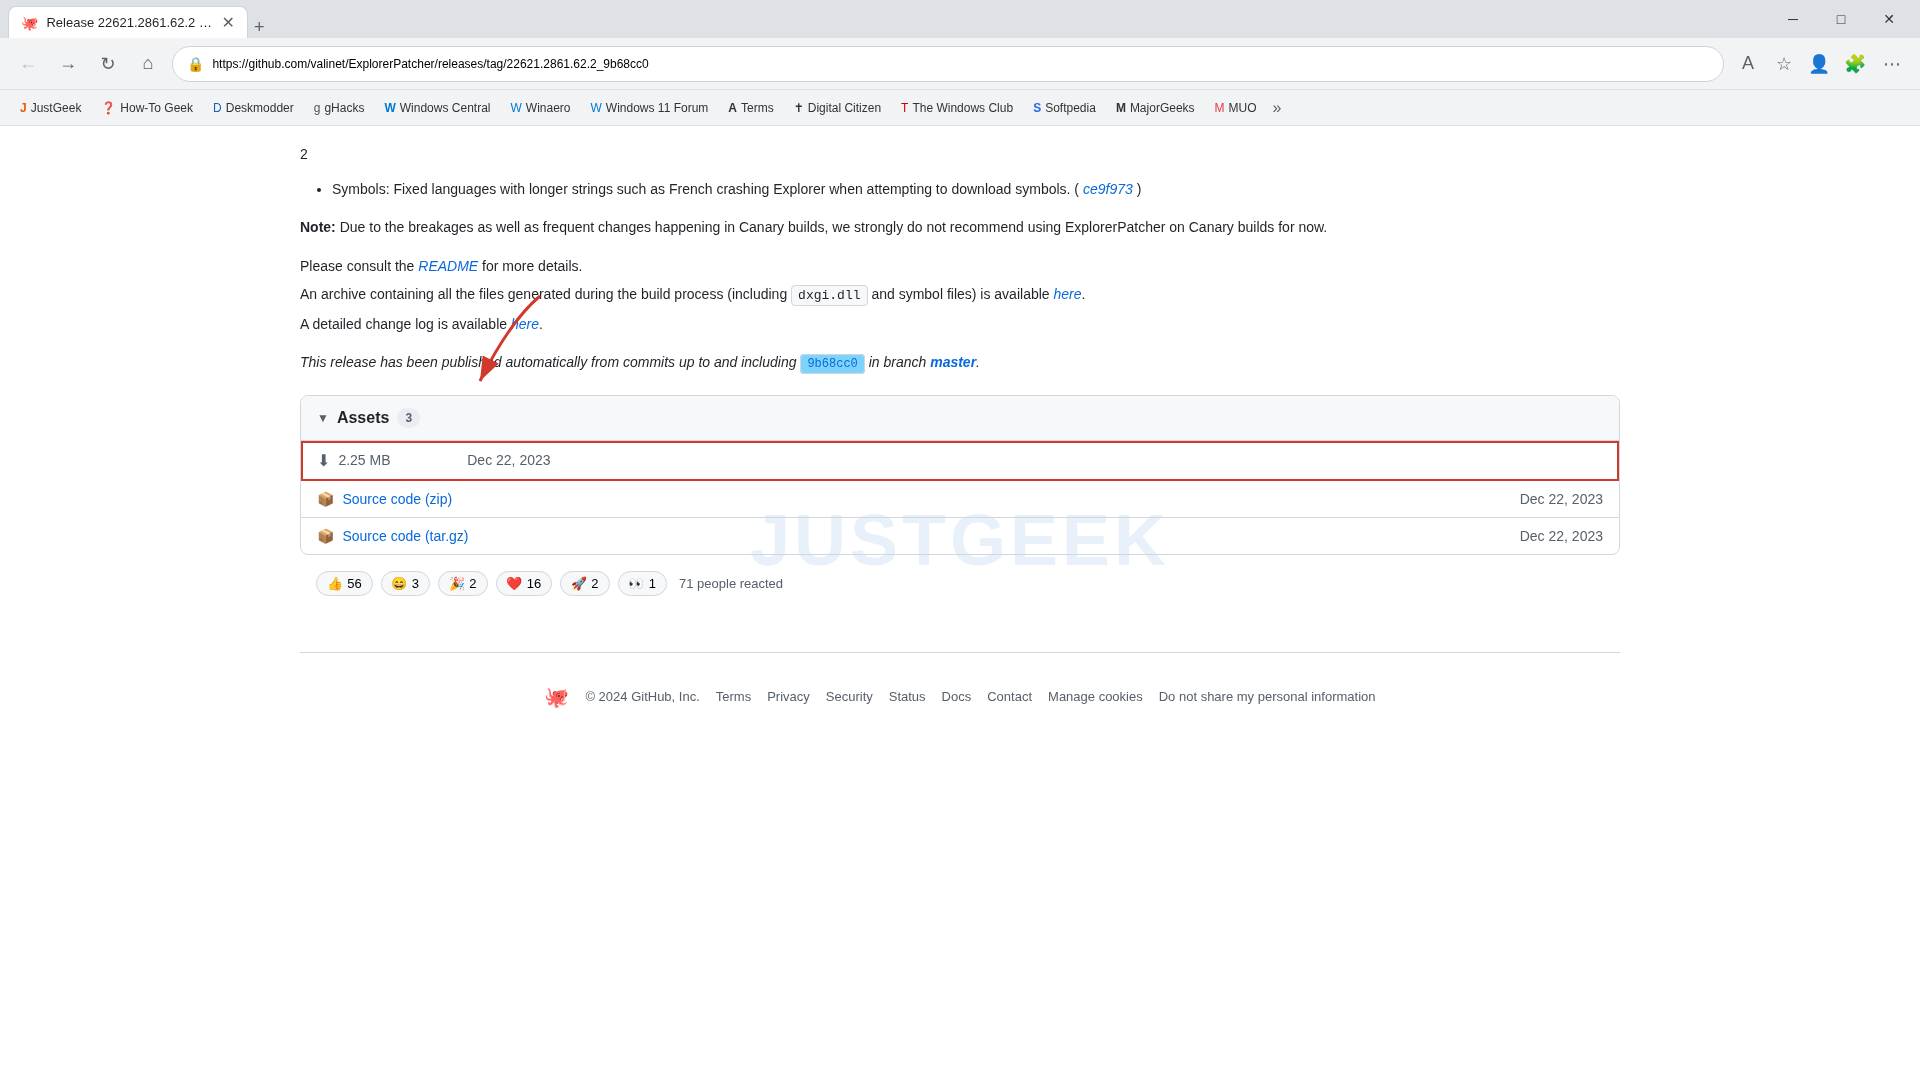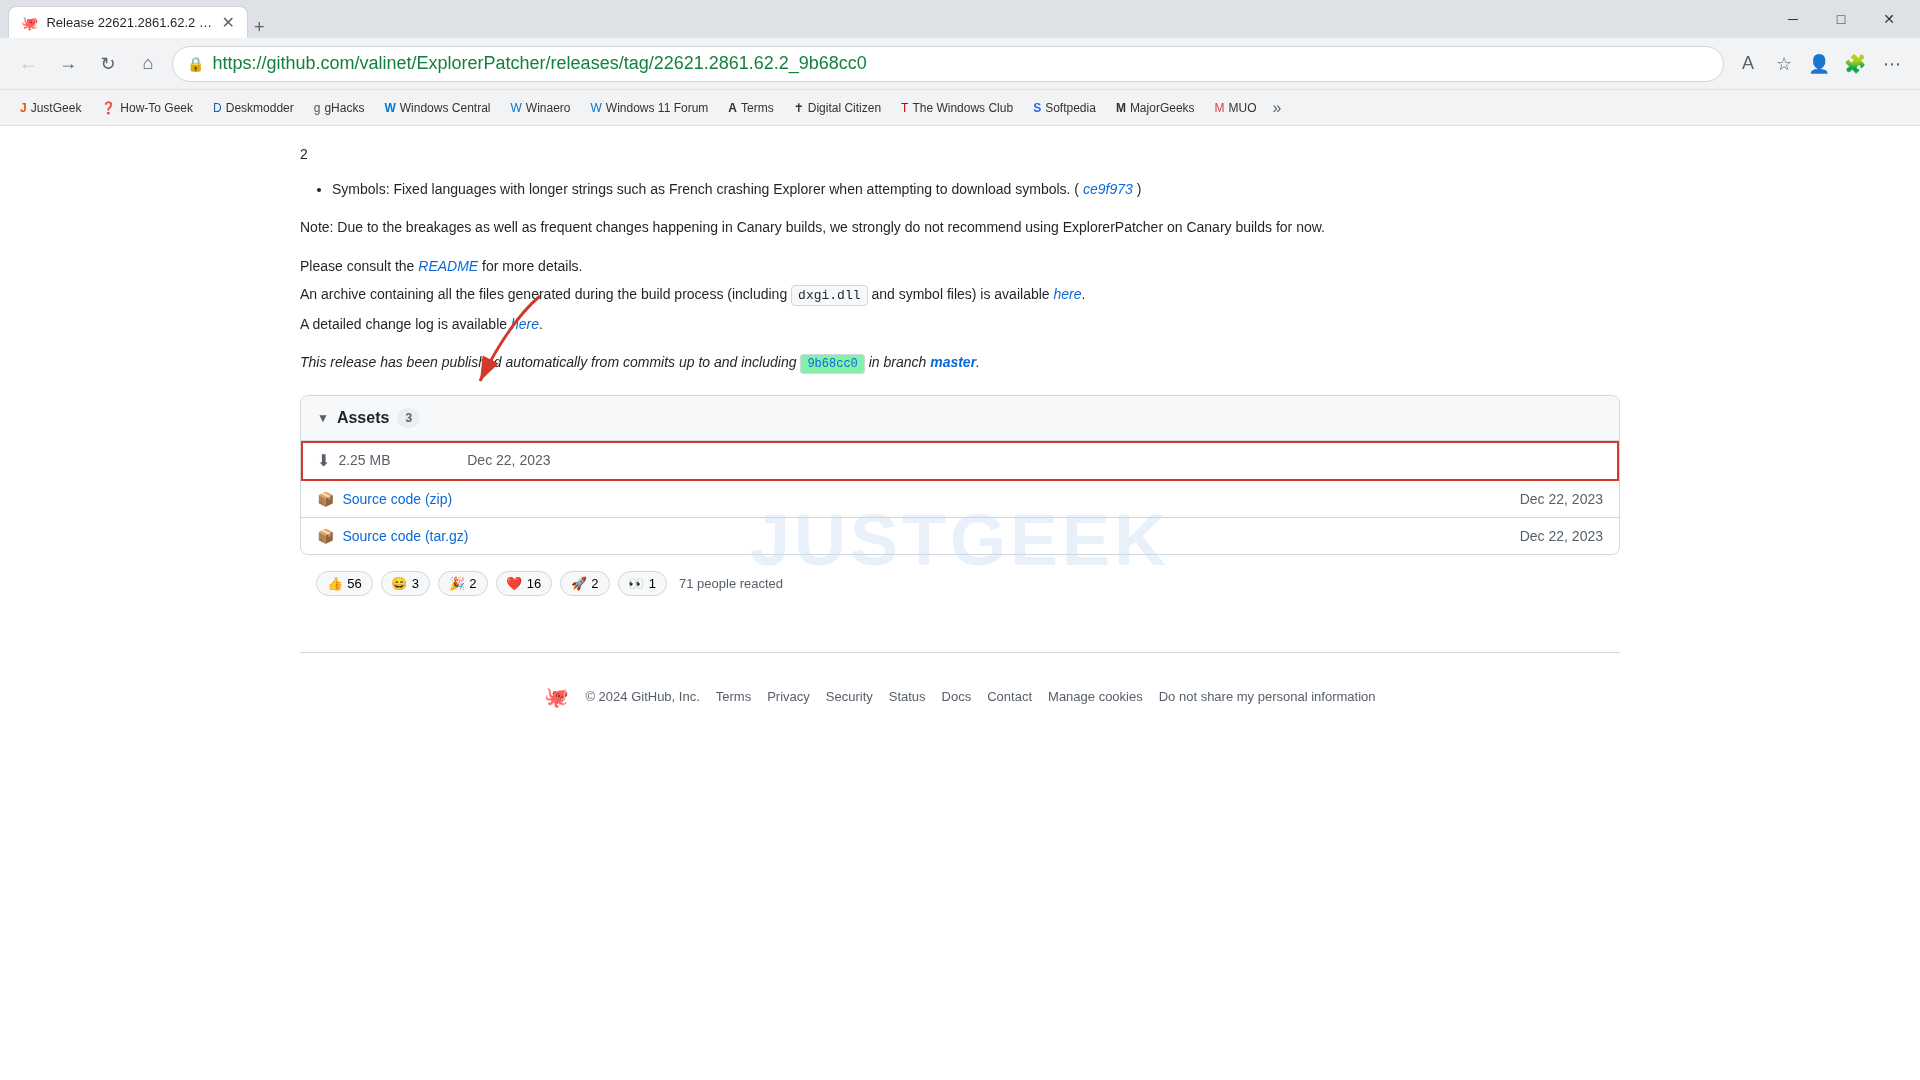--- a/index.html
+++ b/index.html
@@ -16,21 +16,21 @@
     .new-tab-btn { background: none; border: none; cursor: pointer; font-size: 18px; color: #5f6368; padding: 0 4px; }
     .window-controls { margin-left: auto; display: flex; gap: 2px; }
     .win-btn { width: 46px; height: 32px; background: none; border: none; cursor: pointer; font-size: 14px; color: #333; display: flex; align-items: center; justify-content: center; }
 
     
     .nav-bar { background: #f1f3f4; height: 52px; display: flex; align-items: center; padding: 0 12px; gap: 8px; border-bottom: 1px solid #e0e0e0; }
     .nav-btn { background: none; border: none; cursor: pointer; color: #5f6368; font-size: 18px; width: 32px; height: 32px; border-radius: 50%; display: flex; align-items: center; justify-content: center; }
     .nav-btn.disabled { color: #c0c0c0; cursor: default; }
     .address-bar { flex: 1; height: 36px; background: #fff; border: 1px solid #d0d3da; border-radius: 20px; display: flex; align-items: center; padding: 0 14px; gap: 8px; font-size: 14px; color: #333; }
     .address-bar .security-icon { color: #5f6368; font-size: 14px; }
-    .address-text { flex: 1; font-size: 18px; color: #15803d; }
+    .address-text { flex: 1; font-size: 12px; color: #000000; }
     .nav-actions { display: flex; gap: 4px; }
     .nav-action-btn { background: none; border: none; cursor: pointer; color: #5f6368; font-size: 18px; width: 32px; height: 32px; border-radius: 50%; display: flex; align-items: center; justify-content: center; }
 
     
     .bookmarks-bar { background: #f1f3f4; height: 36px; display: flex; align-items: center; padding: 0 12px; gap: 4px; border-bottom: 1px solid #e0e0e0; overflow: hidden; }
     .bookmark-item { display: flex; align-items: center; gap: 4px; padding: 4px 8px; border-radius: 4px; cursor: pointer; font-size: 12px; color: #333; white-space: nowrap; }
     .bookmark-favicon { font-size: 12px; }
     .bookmark-overflow { font-size: 16px; color: #5f6368; cursor: pointer; padding: 4px; }
 
     
@@ -39,27 +39,27 @@
 
     
     .watermark { position: absolute; top: 50%; left: 50%; transform: translate(-50%, -50%); font-size: 72px; font-weight: 900; color: rgba(100, 160, 220, 0.15); letter-spacing: 4px; pointer-events: none; z-index: 0; font-family: Arial, sans-serif; }
 
     
     .content-wrapper { position: relative; }
     .page-number { font-size: 14px; color: #1f2328; margin-bottom: 16px; }
     .bullet-list { margin-left: 32px; margin-bottom: 16px; }
     .bullet-item { margin-bottom: 8px; line-height: 1.6; color: #1f2328; }
     .note-text { margin-bottom: 16px; line-height: 1.6; color: #1f2328; }
-    .note-text strong { font-weight: 400; }
+    .note-text strong { font-weight: 700; }
     .info-text { margin-bottom: 6px; line-height: 1.6; color: #1f2328; }
     .link { color: #0969da; text-decoration: none; font-style: italic; }
     .code-inline { background: #f6f8fa; border: 1px solid #d0d7de; border-radius: 4px; padding: 2px 6px; font-family: 'Courier New', monospace; font-size: 13px; color: #1f2328; }
     .italic-text { font-style: italic; margin-bottom: 16px; line-height: 1.6; color: #1f2328; }
     .italic-text .branch-link { color: #0969da; text-decoration: none; font-style: italic; font-weight: 600; }
-    .commit-badge { background: #86efac; border: 1px solid #d0d7de; border-radius: 4px; padding: 2px 6px; font-family: 'Courier New', monospace; font-size: 12px; color: #0969da; font-style: normal; }
+    .commit-badge { background: #7dd3fc; border: 1px solid #d0d7de; border-radius: 4px; padding: 2px 6px; font-family: 'Courier New', monospace; font-size: 12px; color: #0969da; font-style: normal; }
 
     
     .assets-section { border: 1px solid #d0d7de; border-radius: 8px; margin-top: 20px; overflow: hidden; }
     .assets-header { display: flex; align-items: center; gap: 8px; padding: 12px 16px; background: #f6f8fa; border-bottom: 1px solid #d0d7de; cursor: pointer; }
     .assets-toggle { color: #57606a; font-size: 12px; }
     .assets-title { font-size: 16px; font-weight: 600; color: #1f2328; }
     .assets-count { background: #eaeef2; color: #57606a; border-radius: 20px; padding: 0 8px; font-size: 12px; font-weight: 600; min-width: 20px; text-align: center; height: 20px; line-height: 20px; }
 
     .asset-row { display: flex; align-items: center; padding: 10px 16px; border-bottom: 1px solid #d0d7de; color: #1f2328; }
     .asset-row:last-child { border-bottom: none; }

